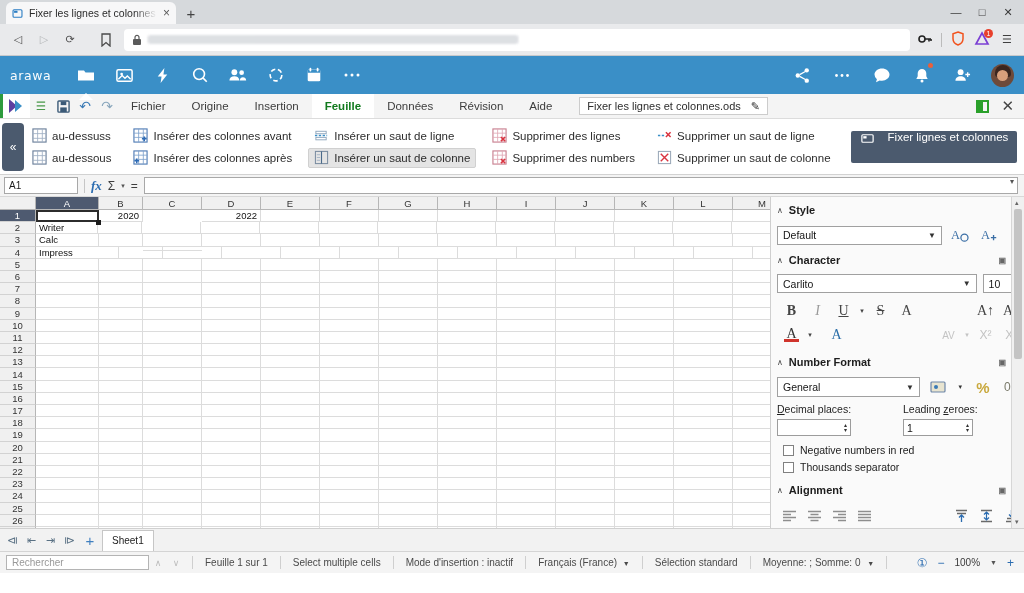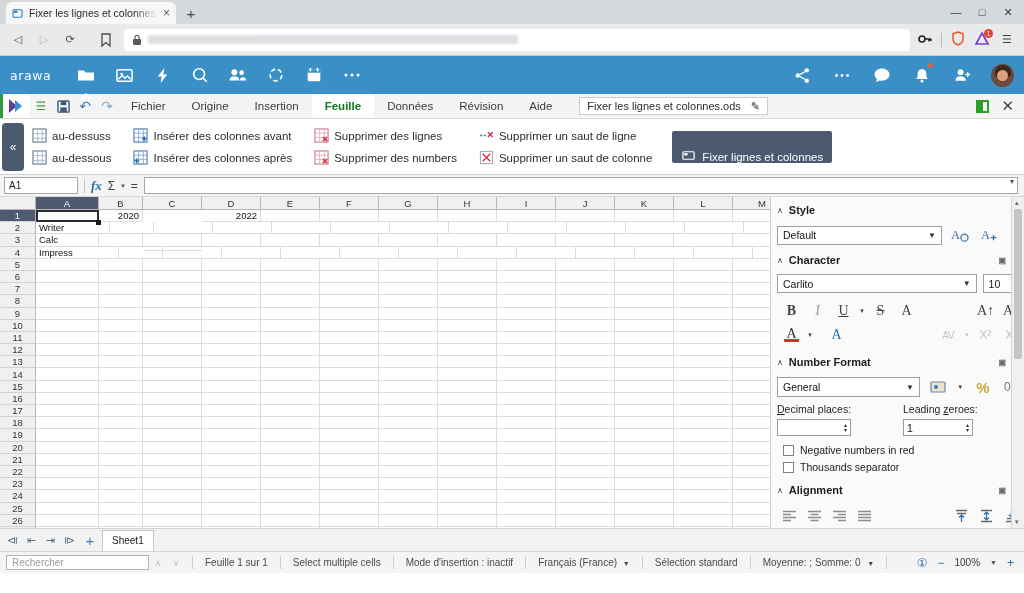--- a/index.html
+++ b/index.html
@@ -141,21 +141,21 @@
   .rib-group { display: flex; flex-direction: column; justify-content: center; height: 56px; }
   .rib-item {
     display: flex; align-items: center; gap: 5px; height: 20px; padding: 0 6px;
     font-size: 11.5px; color: #2c2c2c; white-space: nowrap; border-radius: 2px;
     margin: 1px 0;
   }
   .rib-item.hl { background: #e4e4e4; border: 1px solid #d0d0d0; padding: 0 5px; }
   .rib-item.dim { color: #c9a96b; }
   .rib-item.dim2 { color: #9a9a9a; }
   .rib-big {
-    display: flex; align-items: flex-end; gap: 6px; background: #4b5a6e; color: #fff;
+    display: flex; align-items: flex-start; gap: 13px; background: #4b5a6e; color: #fff;
     height: 32px; padding: 0 9px; border-radius: 2px; font-size: 11.5px; white-space: nowrap;
   }
   .ic { width: 15px; height: 15px; flex: none; display: block; }
 
   
   .fbar {
     height: 22px; background: #f4f4f4; display: flex; align-items: center;
     gap: 6px; padding: 0 4px; border-bottom: 1px solid #d8d8d8;
   }
   .namebox {
@@ -512,20 +512,38 @@
       <div class="rib-item">
         <svg class="ic" viewBox="0 0 16 16">
           <rect x="1" y="1" width="14" height="14" fill="none" stroke="#4f7bb5" stroke-width="1.2"></rect>
           <path d="M1 5.5h14M1 10h14M6 1v14M11 1v14" stroke="#7fa3cc" stroke-width=".9"></path>
           <path d="M4 9v5M1.5 11.5h5" stroke="#2d6bb5" stroke-width="1.6"></path>
         </svg>
         <span>Insérer des colonnes après</span>
       </div>
     </div>
 
+    <div class="rib-group" style="margin-left:10px">
+      <div class="rib-item">
+        <svg class="ic" viewBox="0 0 16 16">
+          <path d="M1 8h13" stroke="#3a8fc7" stroke-width="1.4" stroke-dasharray="2.5 1.6"></path>
+          <rect x="2" y="3.5" width="11" height="2.6" fill="none" stroke="#8fa6bd" stroke-width="1"></rect>
+          <rect x="2" y="10" width="11" height="2.6" fill="none" stroke="#8fa6bd" stroke-width="1"></rect>
+        </svg>
+        <span>Insérer un saut de ligne</span>
+      </div>
+      <div class="rib-item hl">
+        <svg class="ic" viewBox="0 0 16 16">
+          <rect x="1.5" y="1.5" width="13" height="13" fill="none" stroke="#7a8ca0" stroke-width="1.1"></rect>
+          <path d="M8 1.5v13" stroke="#4a6a8a" stroke-width="1.2"></path>
+          <path d="M3 5h3.5M3 8h3.5M3 11h3.5" stroke="#9fb0c4" stroke-width=".9"></path>
+        </svg>
+        <span>Insérer un saut de colonne</span>
+      </div>
+    </div>
 
     <div class="rib-group" style="margin-left:10px">
       <div class="rib-item">
         <svg class="ic" viewBox="0 0 16 16">
           <rect x="1" y="1" width="14" height="14" fill="none" stroke="#c87f8f" stroke-width="1.2"></rect>
           <path d="M1 5.5h14M1 10h14M6 1v14M11 1v14" stroke="#e0a8b4" stroke-width=".9"></path>
           <path d="M9.5 9.5l4.5 4.5M14 9.5l-4.5 4.5" stroke="#d9333f" stroke-width="1.6"></path>
         </svg>
         <span>Supprimer des lignes</span>
       </div>
@@ -647,21 +665,21 @@
             <div class="cell" style="width: 59px;"></div>
             <div class="cell" style="width: 59px;"></div>
             <div class="cell" style="width: 59px;"></div>
             <div class="cell" style="width: 59px;"></div>
             <div class="cell" style="width: 59px;"></div>
             <div class="cell" style="width: 59px;"></div>
             <div class="cell" style="width: 59px;"></div>
             <div class="cell" style="width: 59px;"></div>
           </div>
           <div class="crow">
-            <div class="cell" style="width: 74px;">Writer</div>
+            <div class="cell" style="width: 62px;">Writer</div>
             <div class="cell" style="width: 44px;"></div>
             <div class="cell" style="width: 59px;"></div>
             <div class="cell" style="width: 59px;"></div>
             <div class="cell" style="width: 59px;"></div>
             <div class="cell" style="width: 59px;"></div>
             <div class="cell" style="width: 59px;"></div>
             <div class="cell" style="width: 59px;"></div>
             <div class="cell" style="width: 59px;"></div>
             <div class="cell" style="width: 59px;"></div>
             <div class="cell" style="width: 59px;"></div>

